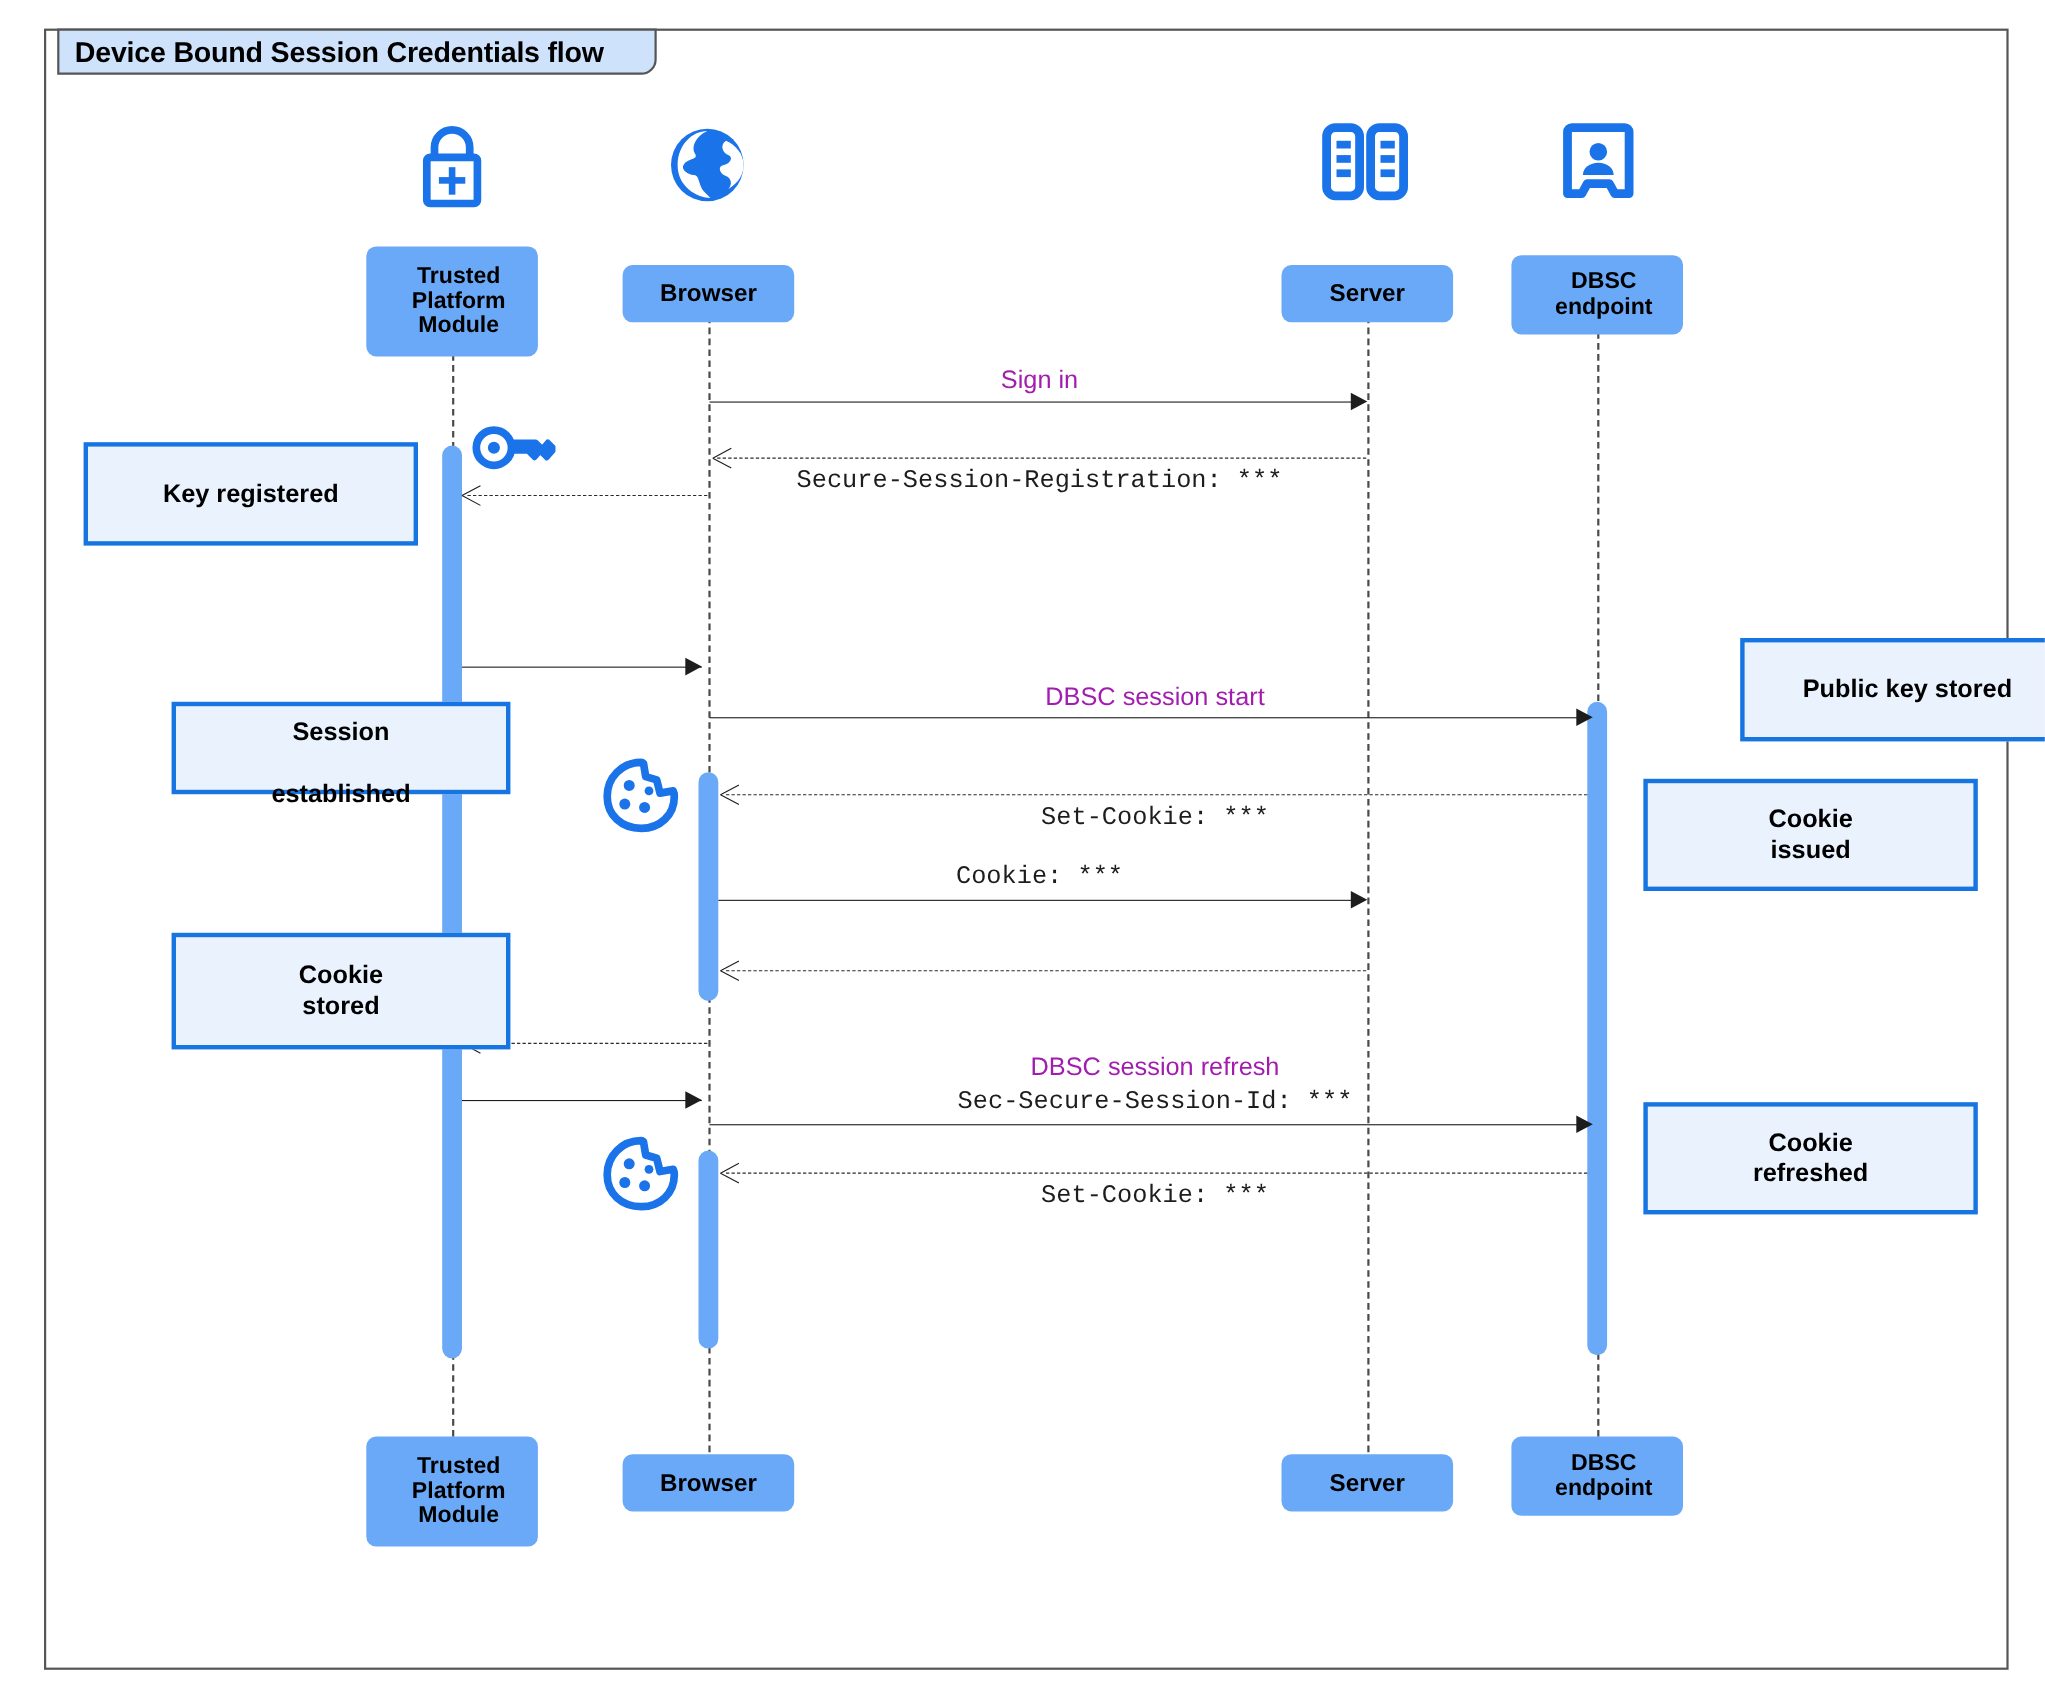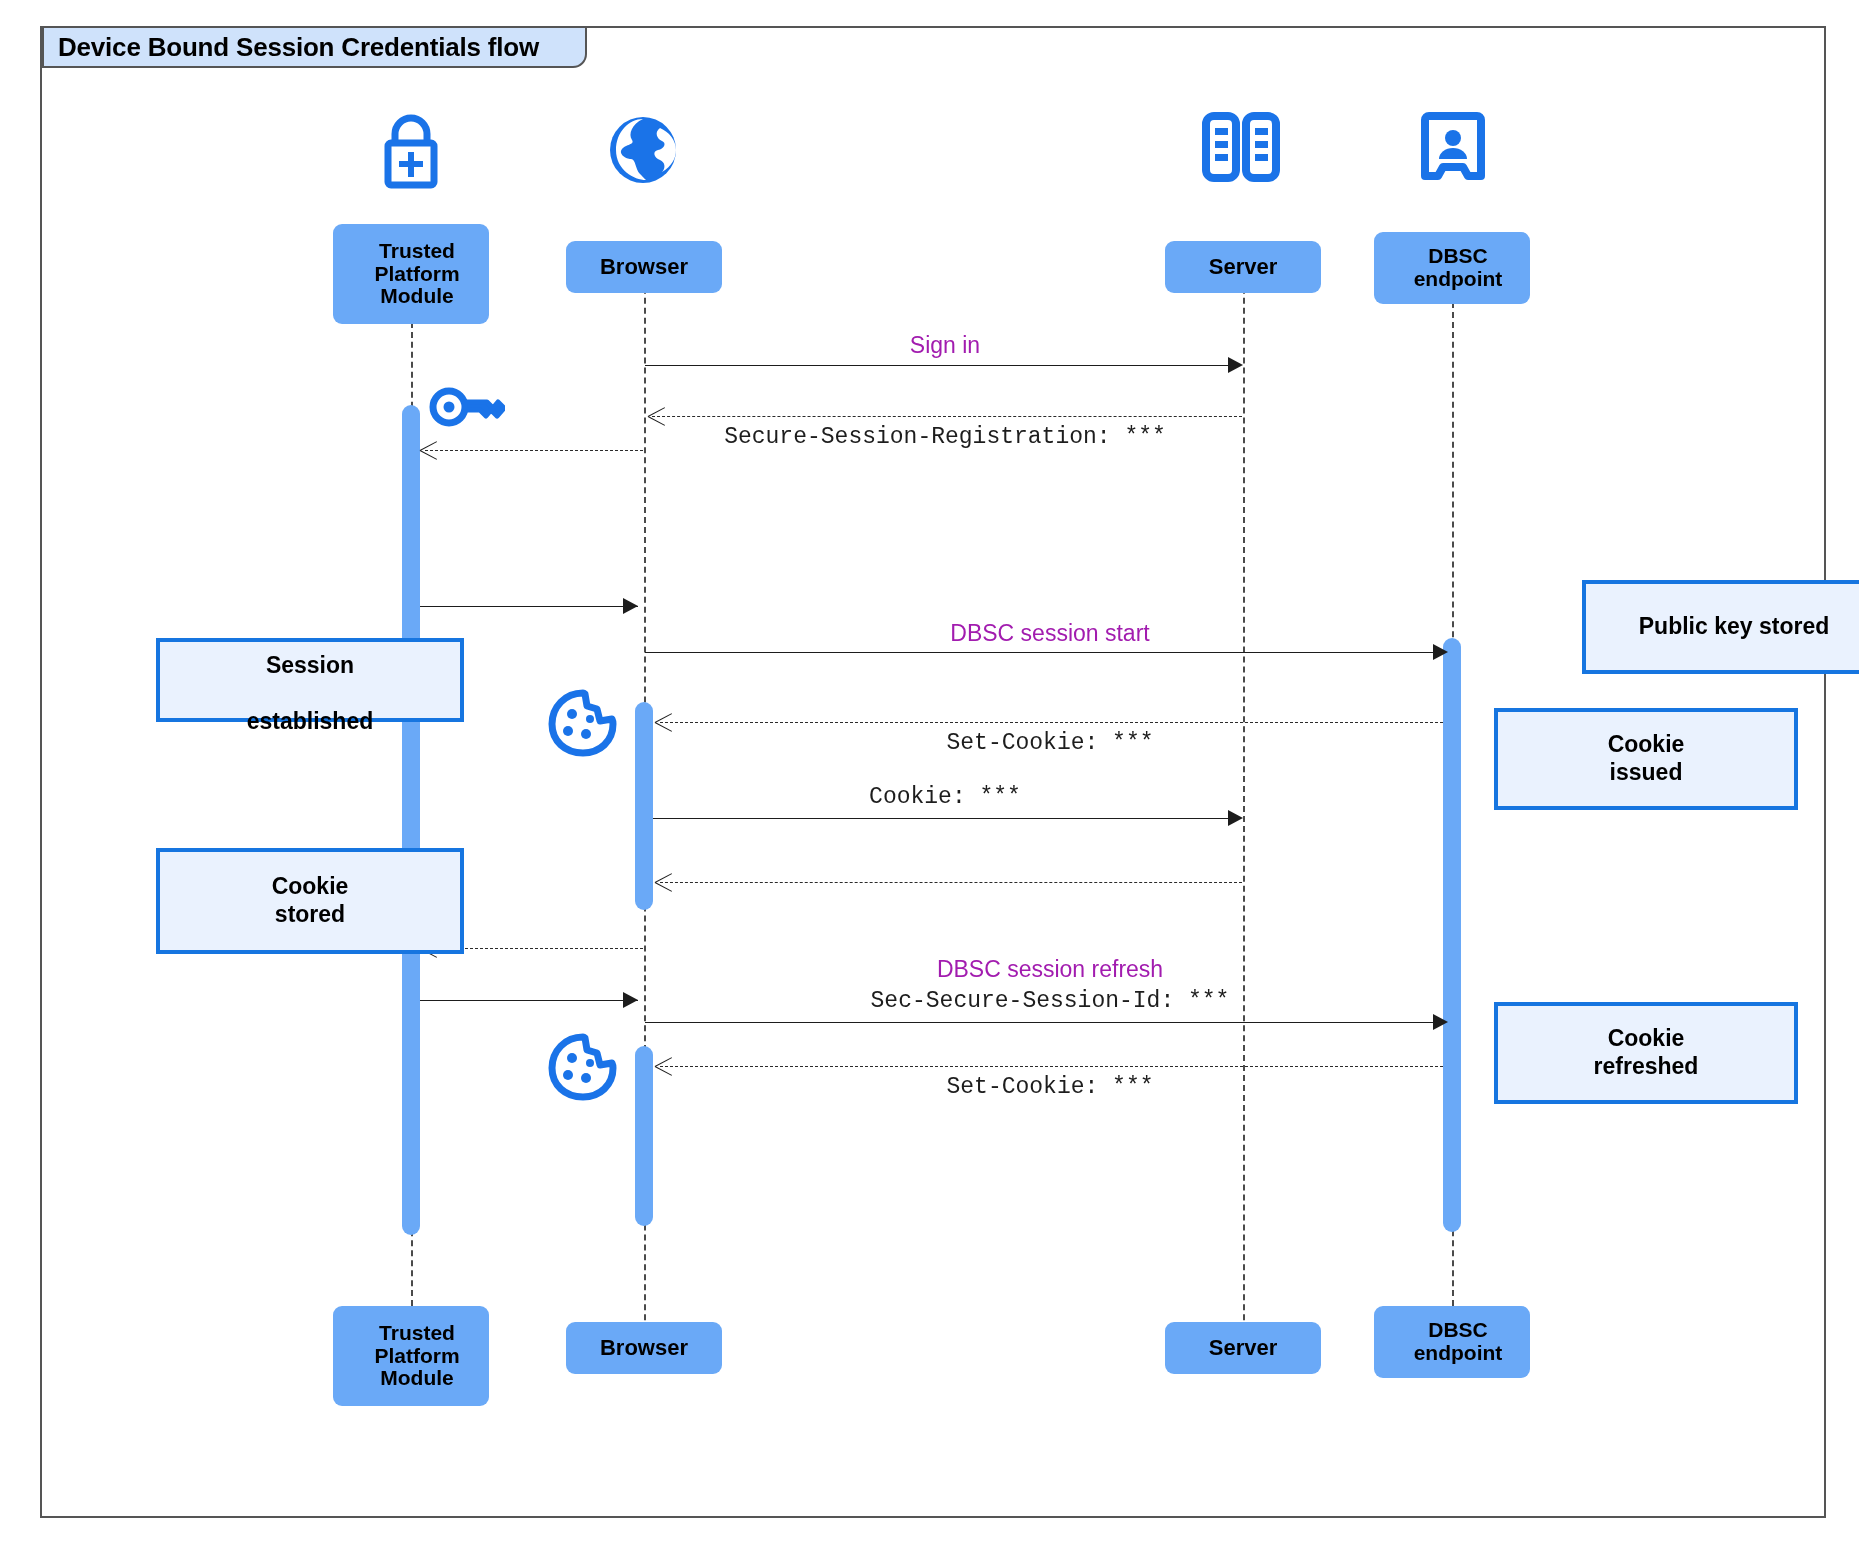--- a/index.html
+++ b/index.html
@@ -5,21 +5,21 @@
   html,body{margin:0;padding:0;background:#ffffff;}
   body{font-family:"Liberation Sans",sans-serif;}
   #stage{position:relative;width:1859px;height:1546px;background:#ffffff;overflow:hidden;}
 
   
   .frame{
     position:absolute;left:40px;top:26px;width:1786px;height:1492px;
     border:2px solid #555555;background:#ffffff;box-sizing:border-box;
   }
   .frame-title{
-    position:absolute;left:42px;top:26px;height:42px;
+    position:absolute;left:52px;top:26px;height:42px;
     background:#cfe2fb;border:2px solid #555555;box-sizing:border-box;
     padding:0 46px 0 14px;display:flex;align-items:center;
     font-weight:bold;font-size:26px;color:#000;letter-spacing:-.2px;
     border-bottom-right-radius:14px;white-space:nowrap;
   }
 
   
   .plabel{
     position:absolute;background:#6aa9f7;border-radius:9px;
     display:flex;align-items:center;justify-content:center;text-align:center;
@@ -225,20 +225,23 @@
 
   <div class="msg-line" style="left:645px;top:1022px;width:800px;"></div>
   <div class="arrowhead solid-r" style="left:1433px;top:1014px;"></div>
   <div class="msg-label two" style="left:650px;top:954px;width:800px;">DBSC session refresh</div>
   <div class="msg-label mono two" style="left:650px;top:986px;width:800px;">Sec-Secure-Session-Id: ***</div>
 
   <div class="msg-line dashed" style="left:660px;top:1066px;width:783px;"></div>
   <div class="arrowhead open-l" style="left:655px;top:1057px;"></div>
   <div class="msg-label mono" style="left:660px;top:1074px;width:780px;">Set-Cookie: ***</div>
 
+  <div class="note" style="left:76px;top:402px;width:304px;height:94px;">
+    <span>Key registered</span>
+  </div>
 
   <div class="note" style="left:156px;top:638px;width:308px;height:84px;">
     <span style="white-space:pre-line;">
       <span>Session</span><br>
       <span>established</span>
     </span>
   </div>
 
   <div class="note" style="left:156px;top:848px;width:308px;height:106px;">
     <span>

